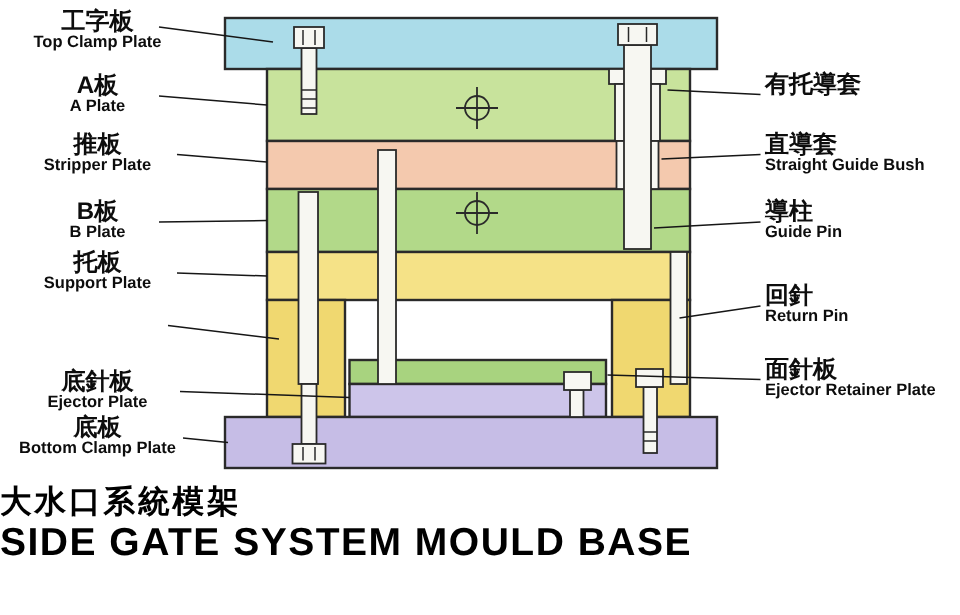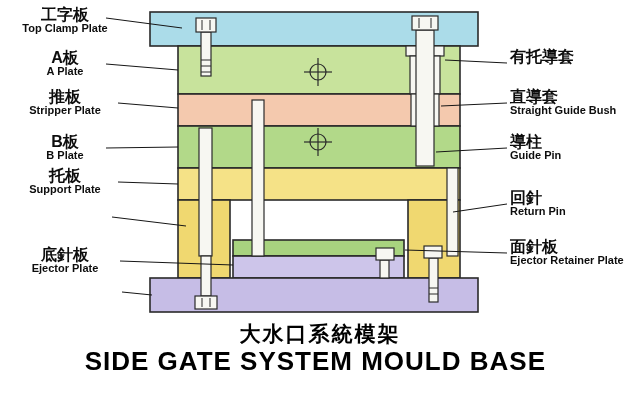--- a/index.html
+++ b/index.html
@@ -12,25 +12,25 @@
   svg .pin{stroke:#2a2a2a;stroke-width:1.2;}
   svg .detail{stroke:#2a2a2a;stroke-width:1;}
   svg .marker{stroke:#2a2a2a;stroke-width:1.2;fill:none;}
   svg .leader{stroke:#161616;stroke-width:1;}
   .lbl{position:absolute;color:#0d0d0d;font-weight:bold;}
   .lbl .zh{font-size:16px;line-height:14px;}
   .lbl .en{font-size:11px;line-height:13px;}
   .lbl-left{left:2px;width:126px;text-align:center;}
   .lbl-right{left:510px;text-align:left;white-space:nowrap;}
   .title-zh{
-    position:absolute;left:0;top:320px;width:640px;text-align:center;
+    position:absolute;left:0;top:320px;width:640px;text-align:left;
     font-size:21px;font-weight:bold;color:#000;letter-spacing:2px;
   }
   .title-en{
-    position:absolute;left:0;top:346px;width:546px;text-align:right;
+    position:absolute;left:0;top:346px;width:546px;text-align:left;
     font-size:26px;font-weight:bold;color:#000;letter-spacing:1px;
   }
 </style>
 </head>
 <body>
 
 <div class="canvas">
 
   <svg width="640" height="410" viewBox="0 0 640 410">
 
@@ -141,20 +141,24 @@
     <div class="en">B Plate</div>
   </div>
   <div class="lbl lbl-left" style="top:169px">
     <div class="zh">托板</div>
     <div class="en">Support Plate</div>
   </div>
   <div class="lbl lbl-left" style="top:248px">
     <div class="zh">底針板</div>
     <div class="en">Ejector Plate</div>
   </div>
+  <div class="lbl lbl-left" style="top:279px">
+    <div class="zh">底板</div>
+    <div class="en">Bottom Clamp Plate</div>
+  </div>
 
   <div class="lbl lbl-right" style="top:50px">
     <div class="zh">有托導套</div>
   </div>
   <div class="lbl lbl-right" style="top:90px">
     <div class="zh">直導套</div>
     <div class="en">Straight Guide Bush</div>
   </div>
   <div class="lbl lbl-right" style="top:135px">
     <div class="zh">導柱</div>

